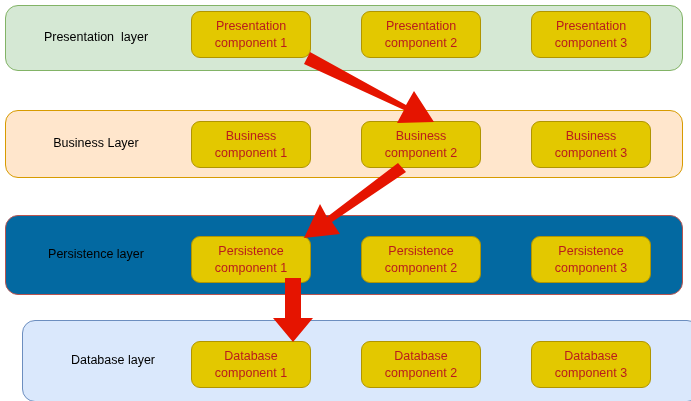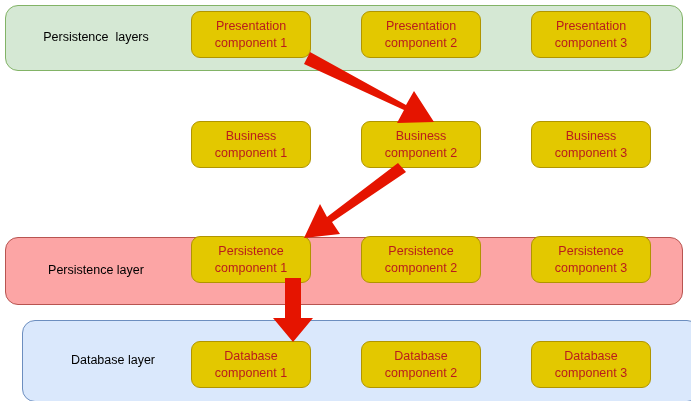--- a/index.html
+++ b/index.html
@@ -66,49 +66,52 @@
     z-index: 5;
     pointer-events: none;
   }
 </style>
 </head>
 <body>
 
 <div id="canvas">
 
   <div class="layer" style="left:5px; top:5px; width:678px; height:66px; background:#d5e8d4; border-color:#82b366;">
-    <div class="layer-label">Persistence  layers</div>
+    <div class="layer-label">Presentation  layer</div>
   </div>
   <div class="component" style="left:191px; top:11px;">
     <span>Presentation
 component 1</span>
   </div>
   <div class="component" style="left:361px; top:11px;">
     <span>Presentation
 component 2</span>
   </div>
   <div class="component" style="left:531px; top:11px;">
     <span>Presentation
 component 3</span>
   </div>
 
+  <div class="layer" style="left:5px; top:110px; width:678px; height:68px; background:#ffe6cc; border-color:#d79b00;">
+    <div class="layer-label">Business Layer</div>
+  </div>
   <div class="component" style="left:191px; top:121px;">
     <span>Business
 component 1</span>
   </div>
   <div class="component" style="left:361px; top:121px;">
     <span>Business
 component 2</span>
   </div>
   <div class="component" style="left:531px; top:121px;">
     <span>Business
 component 3</span>
   </div>
 
-  <div class="layer" style="left:5px; top:215px; width:678px; height:68px; background:#fca5a5; border-color:#b85450;margin-top:22px;">
+  <div class="layer" style="left:5px; top:215px; width:678px; height:80px; background:#0369a1; border-color:#b85450;">
     <div class="layer-label">Persistence layer</div>
   </div>
   <div class="component" style="left:191px; top:236px;">
     <span>Persistence
 component 1</span>
   </div>
   <div class="component" style="left:361px; top:236px;">
     <span>Persistence
 component 2</span>
   </div>

